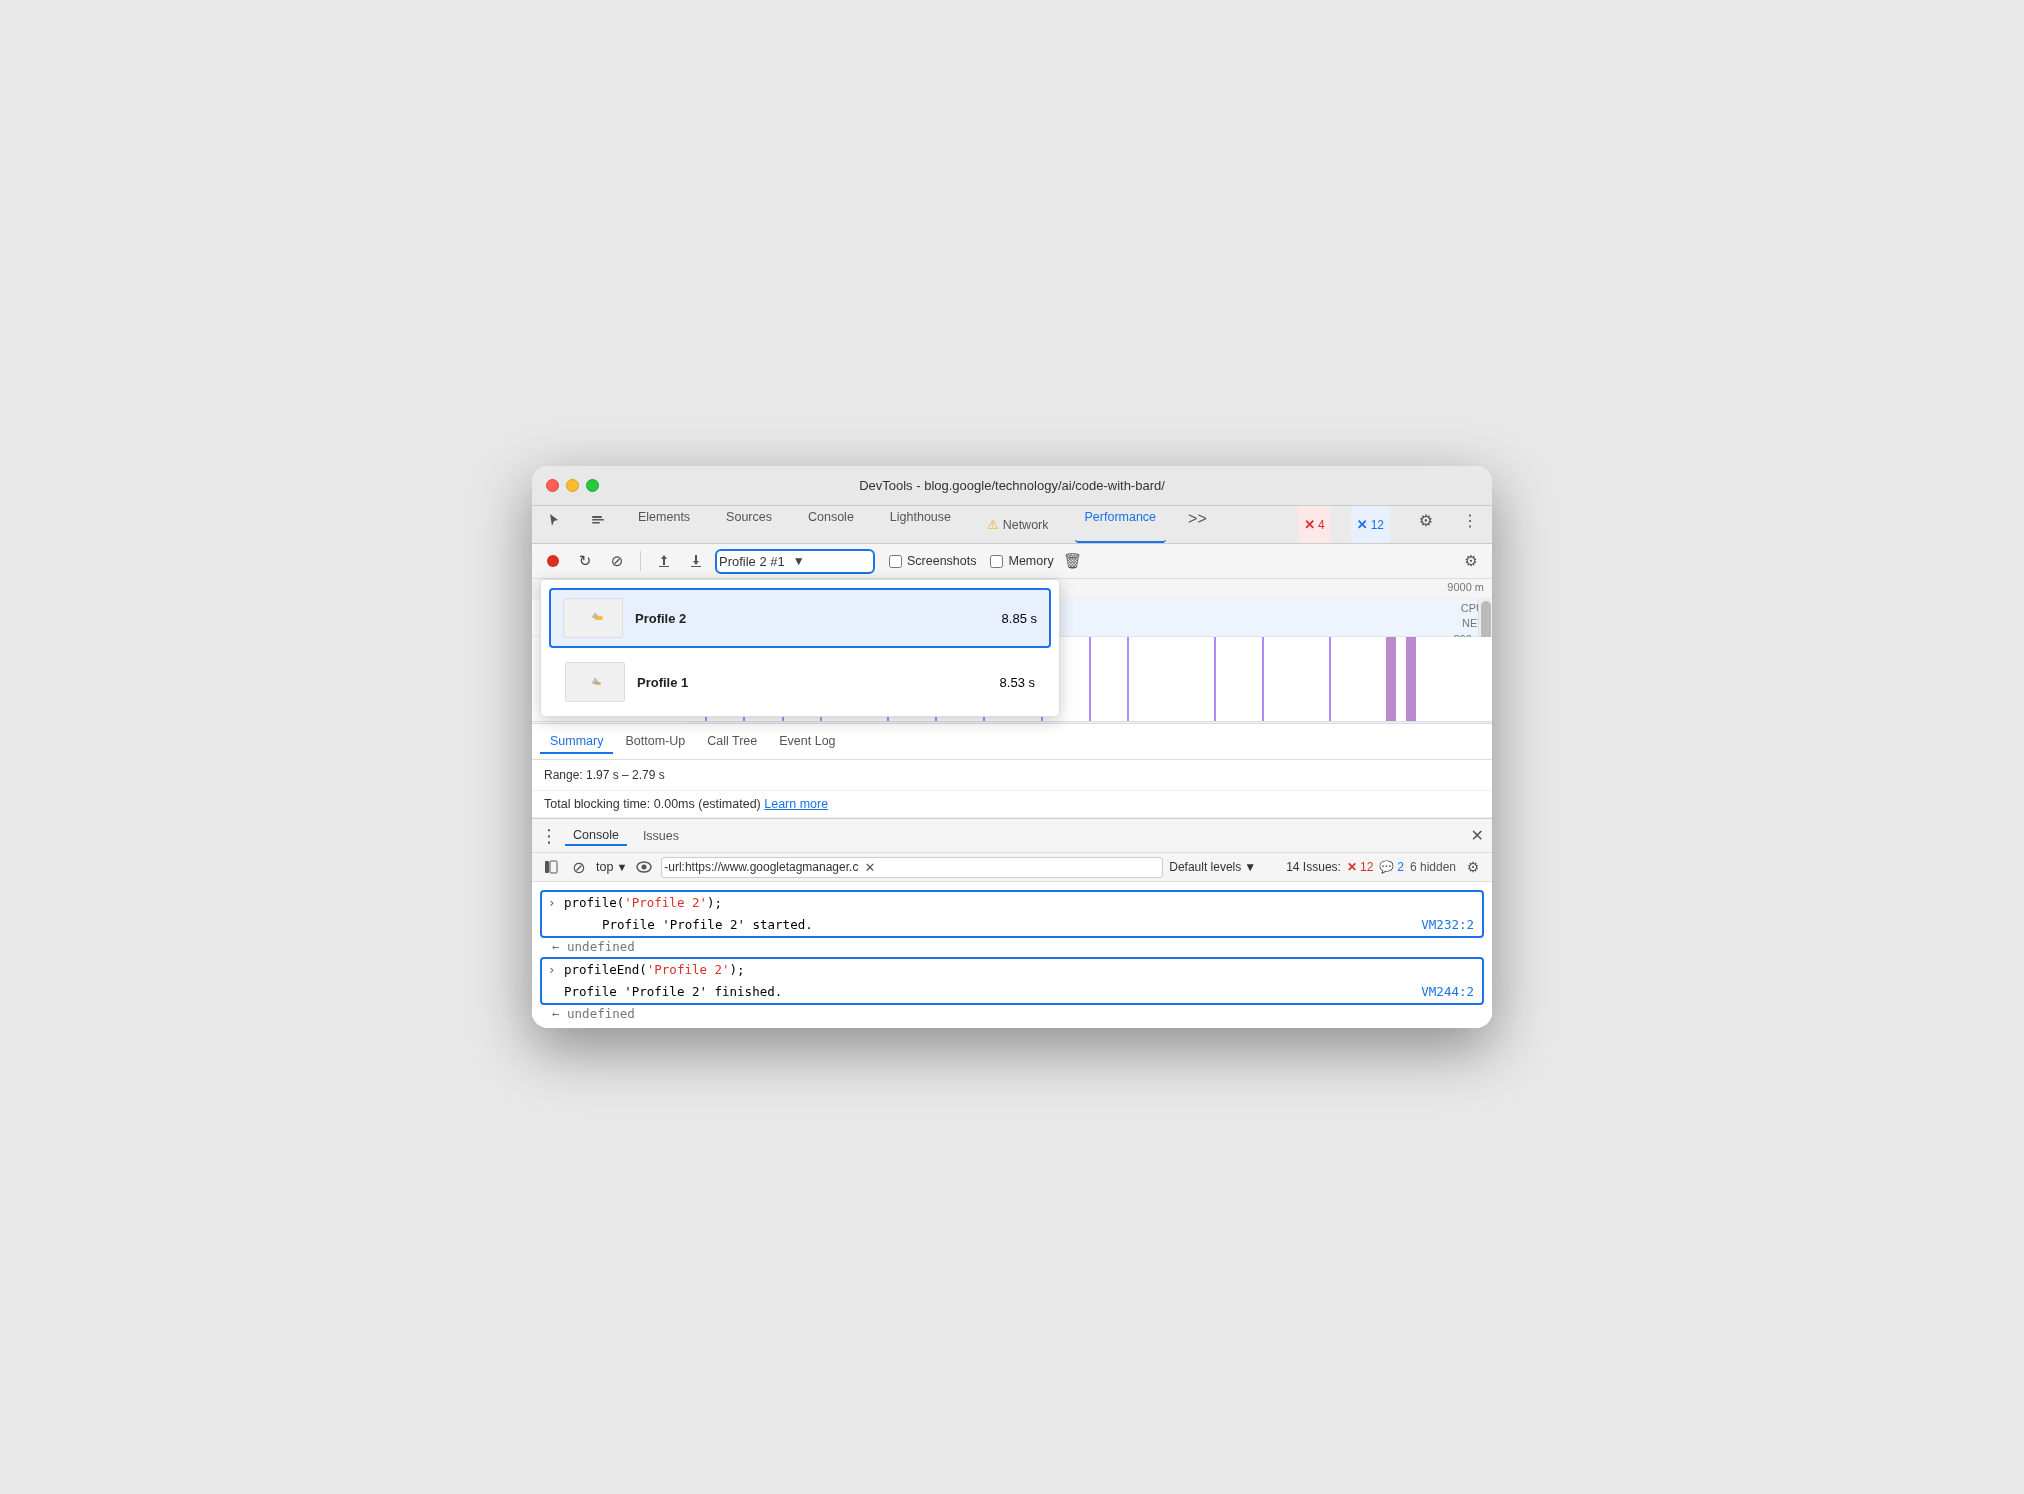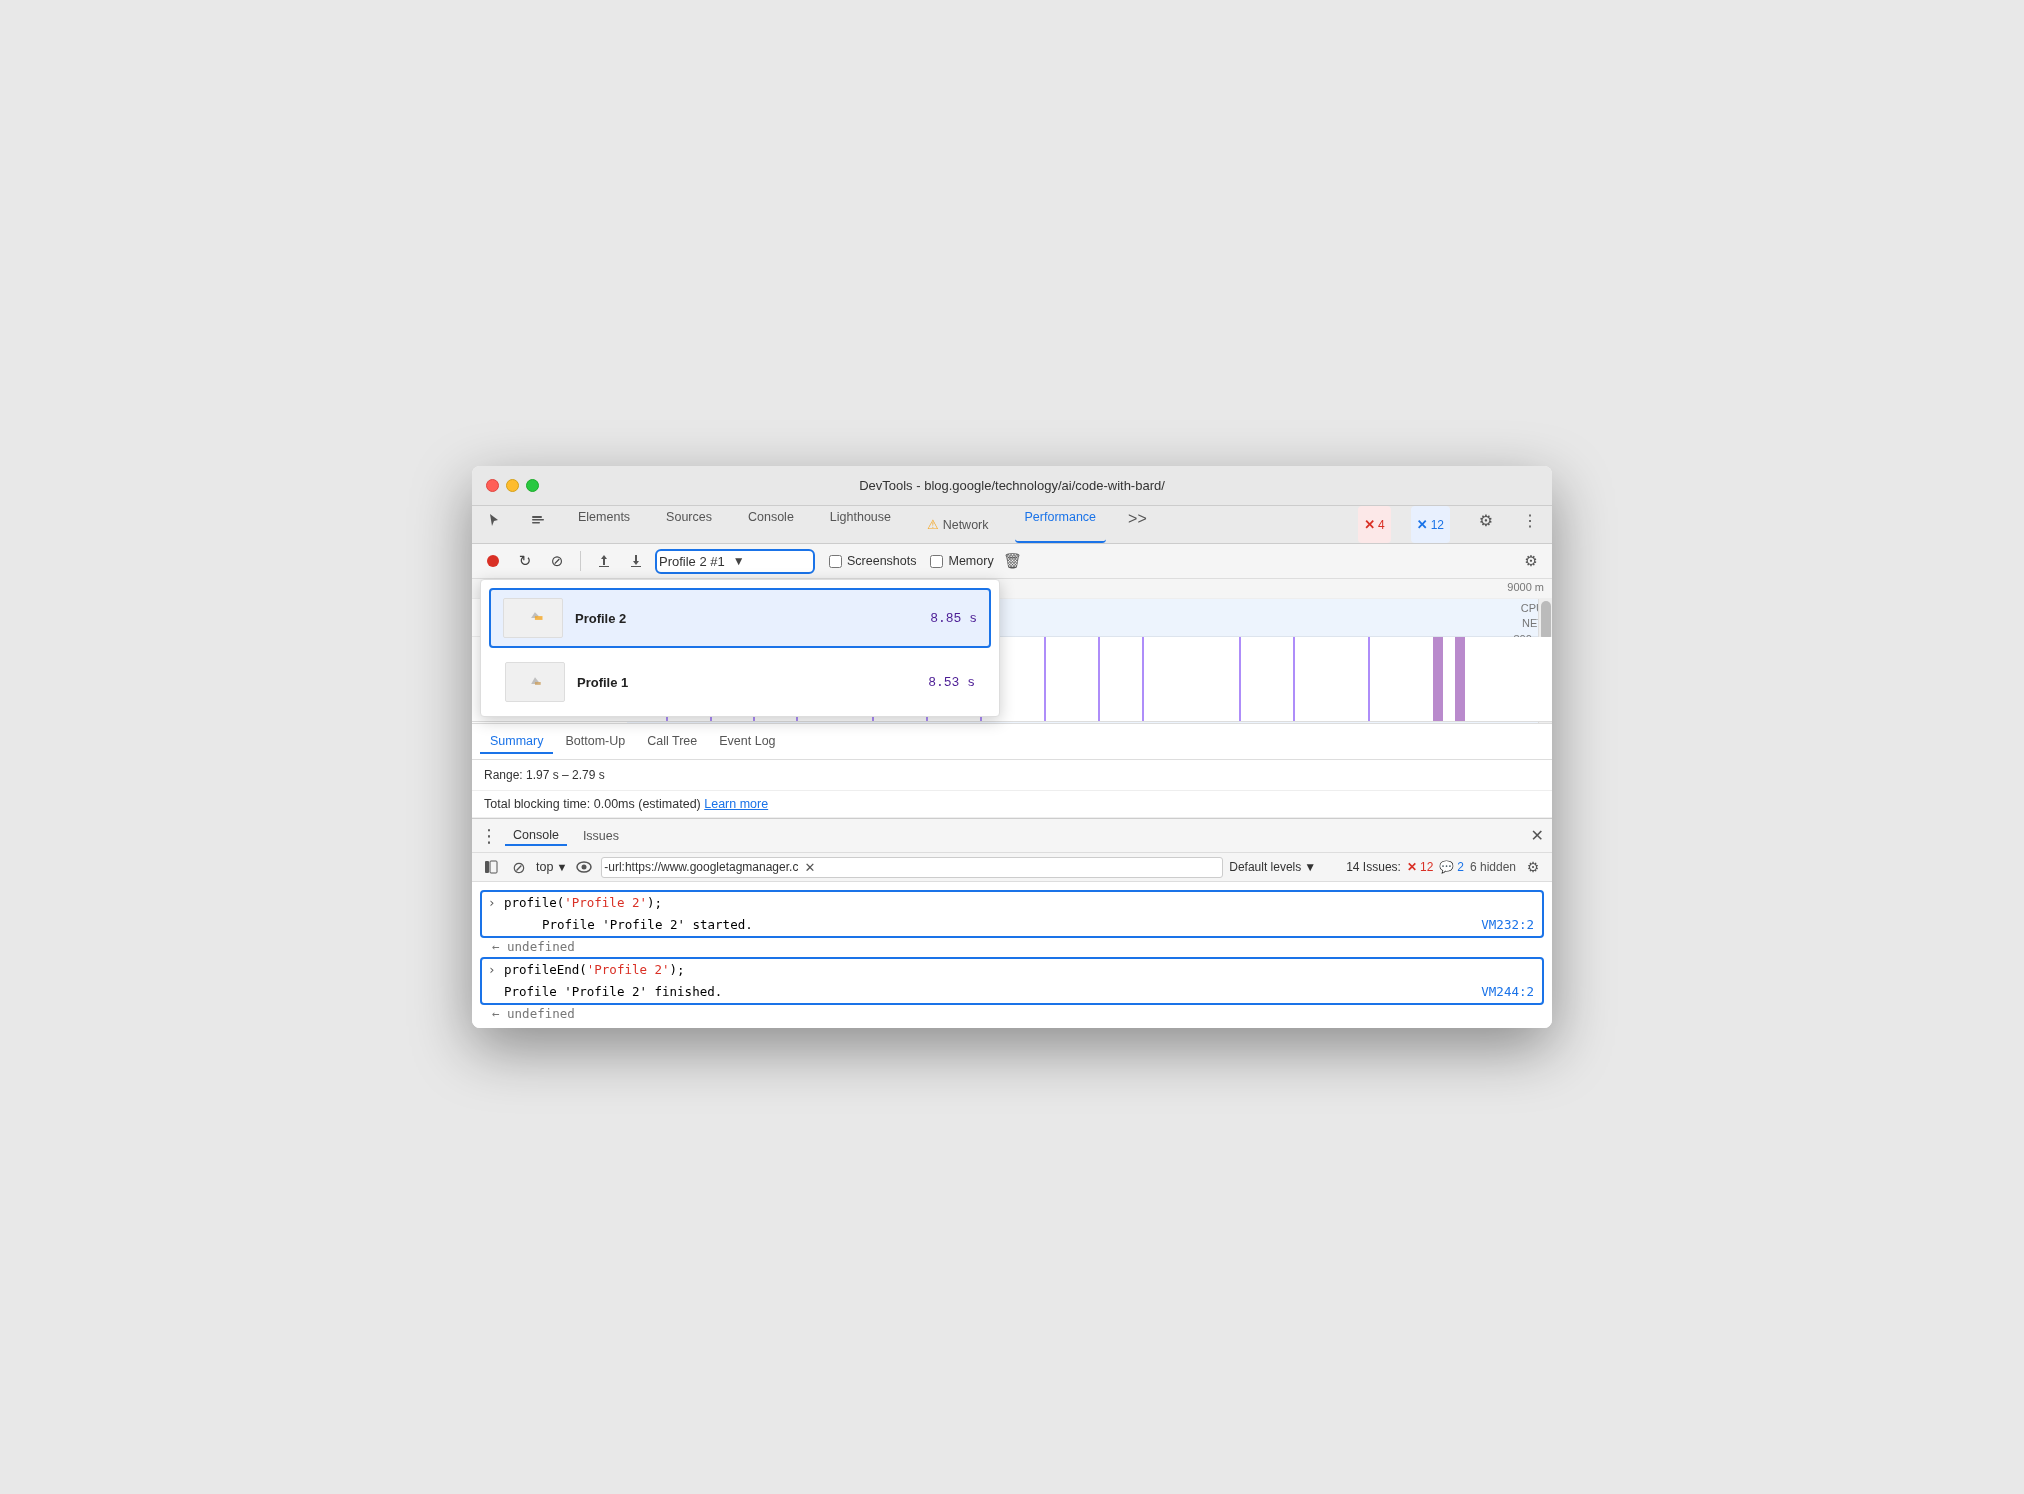--- a/index.html
+++ b/index.html
@@ -6,23 +6,23 @@
     body {
       background: #e8e8e8;
       font-family: -apple-system, BlinkMacSystemFont, 'Segoe UI', sans-serif;
       display: flex;
       justify-content: center;
       align-items: center;
       min-height: 100vh;
       padding: 20px;
     }
     .window {
-      width: 1080px;
+      width: 960px;
       background: #f5f5f5;
-      border-radius: 8px;
+      border-radius: 16px;
       box-shadow: 0 20px 60px rgba(0,0,0,0.4);
       overflow: hidden;
     }
     
     .title-bar {
       background: #e8e8e8;
       height: 40px;
       display: flex;
       align-items: center;
       padding: 0 14px;
@@ -230,22 +230,21 @@
       flex-direction: column;
       flex: 1;
     }
     .profile-option-name {
       font-size: 13px;
       font-weight: 600;
       color: #222;
     }
     .profile-option-time {
       font-size: 13px;
-      color: #4c1d95;
-      font-family: Liberation Mono, monospace;
+      color: #000000;
     }
     .profile-thumbnail {
       width: 60px;
       height: 40px;
       background: #f0f0f0;
       border: 1px solid #ddd;
       border-radius: 2px;
       position: relative;
       overflow: hidden;
       flex-shrink: 0;

